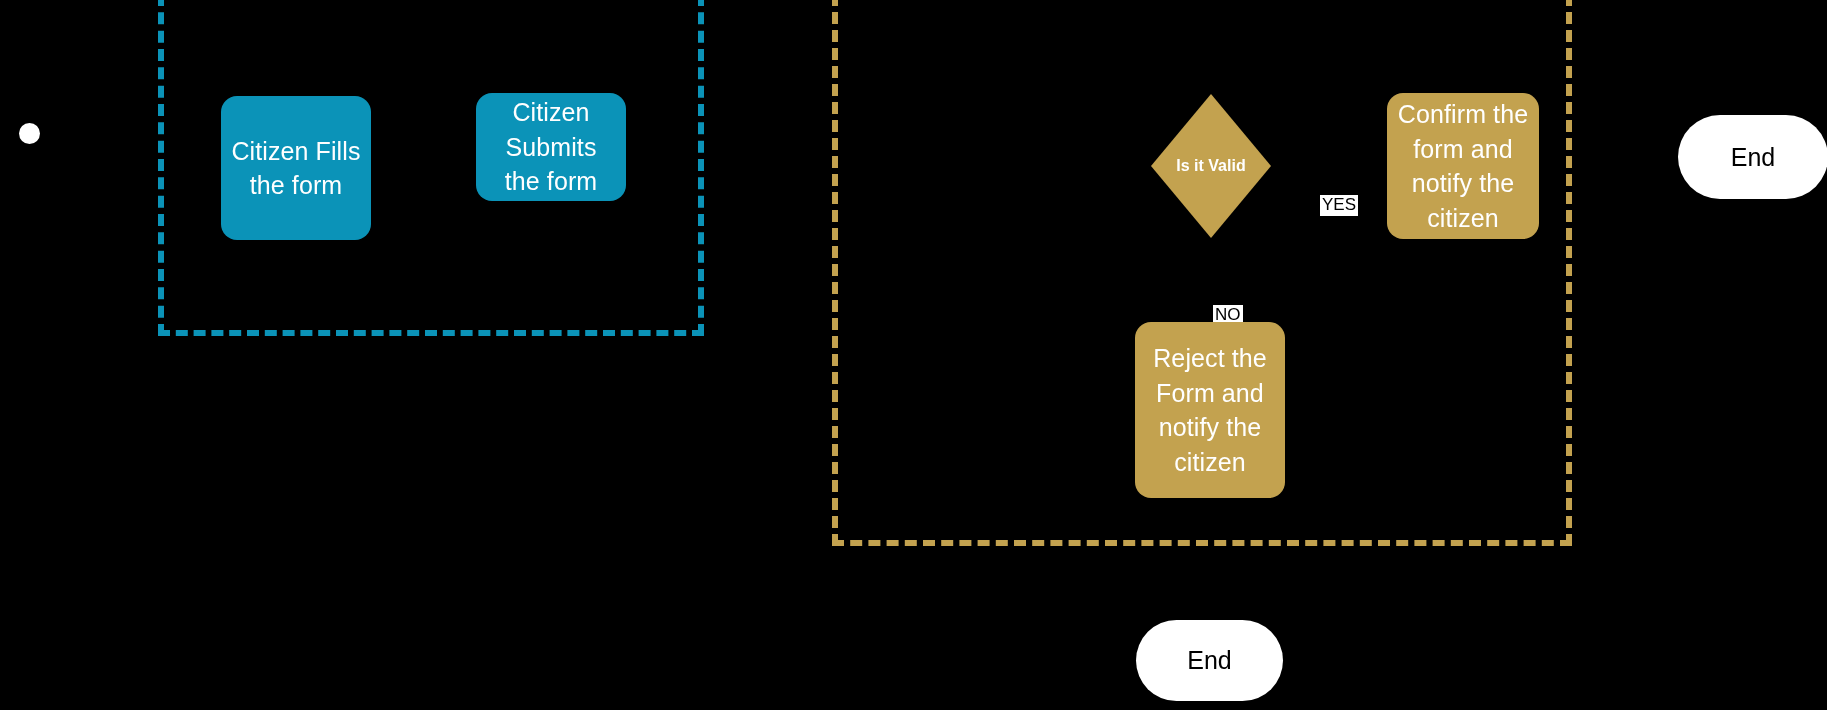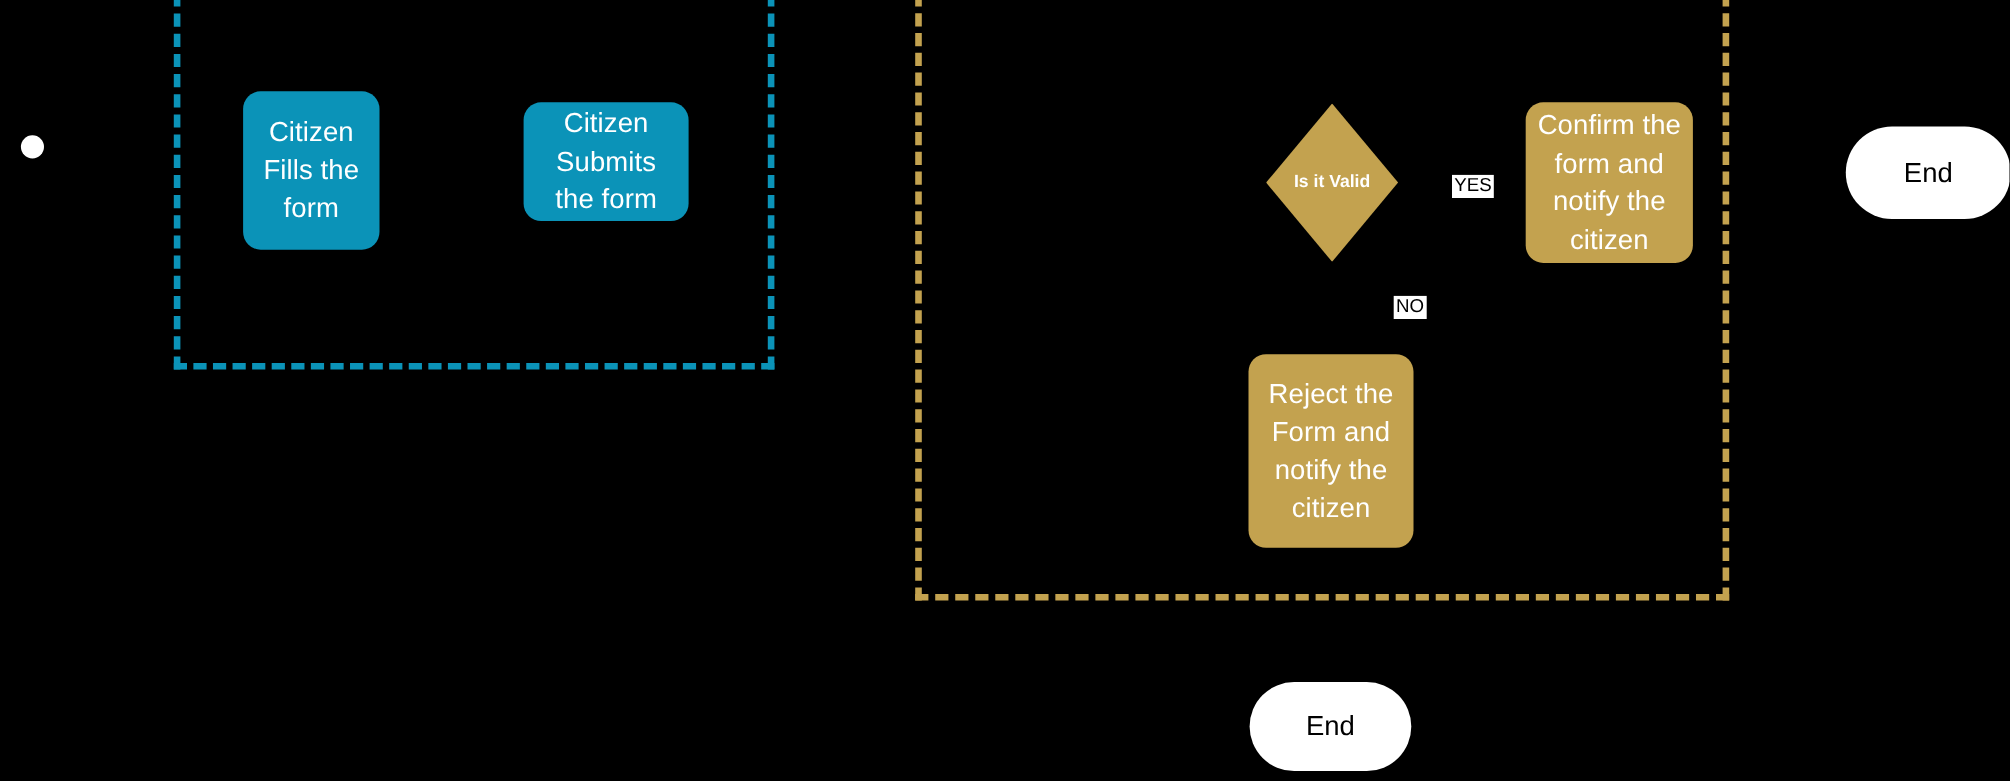--- a/index.html
+++ b/index.html
@@ -49,21 +49,21 @@
     color: #ffffff;
     font-size: 25px;
     line-height: 1.38;
     border-radius: 16px;
     padding: 4px 10px;
     letter-spacing: 0.1px;
   }
   .node.blue  { background: #0b93b8; }
   .node.gold  { background: #c3a24f; }
 
-  .node-citizen-fills   { left: 221px; top: 83px;  width: 124px; height: 144px; text-align: center; }
+  .node-citizen-fills   { left: 221px; top: 96px;  width: 150px; height: 144px; text-align: center; }
   .node-citizen-submits { left: 476px; top: 93px;  width: 150px; height: 108px; }
   .node-auditor-checks  { left: 889px; top: 93px;  width: 150px; height: 146px; }
   .node-confirm         { left: 1387px; top: 93px; width: 152px; height: 146px; }
   .node-reject          { left: 1135px; top: 322px; width: 150px; height: 176px; }
 
   
   .diamond-wrap {
     position: absolute;
     left: 1151px;
     top: 94px;
@@ -118,23 +118,24 @@
 
   
   .edge-label {
     position: absolute;
     background: #ffffff;
     color: #000000;
     font-size: 17px;
     line-height: 1.1;
     padding: 1px 2px;
     white-space: nowrap;
+    margin-top: 36px;
   }
   .label-yes { left: 1320px; top: 159px; }
-  .label-no  { left: 1267px; top: 269px; }
+  .label-no  { left: 1213px; top: 269px; }
 </style>
 </head>
 <body>
 
 <div id="canvas">
 
   <div class="lane lane-citizen"></div>
   <div class="lane lane-auditor"></div>
 
   <div class="start-node"></div>

